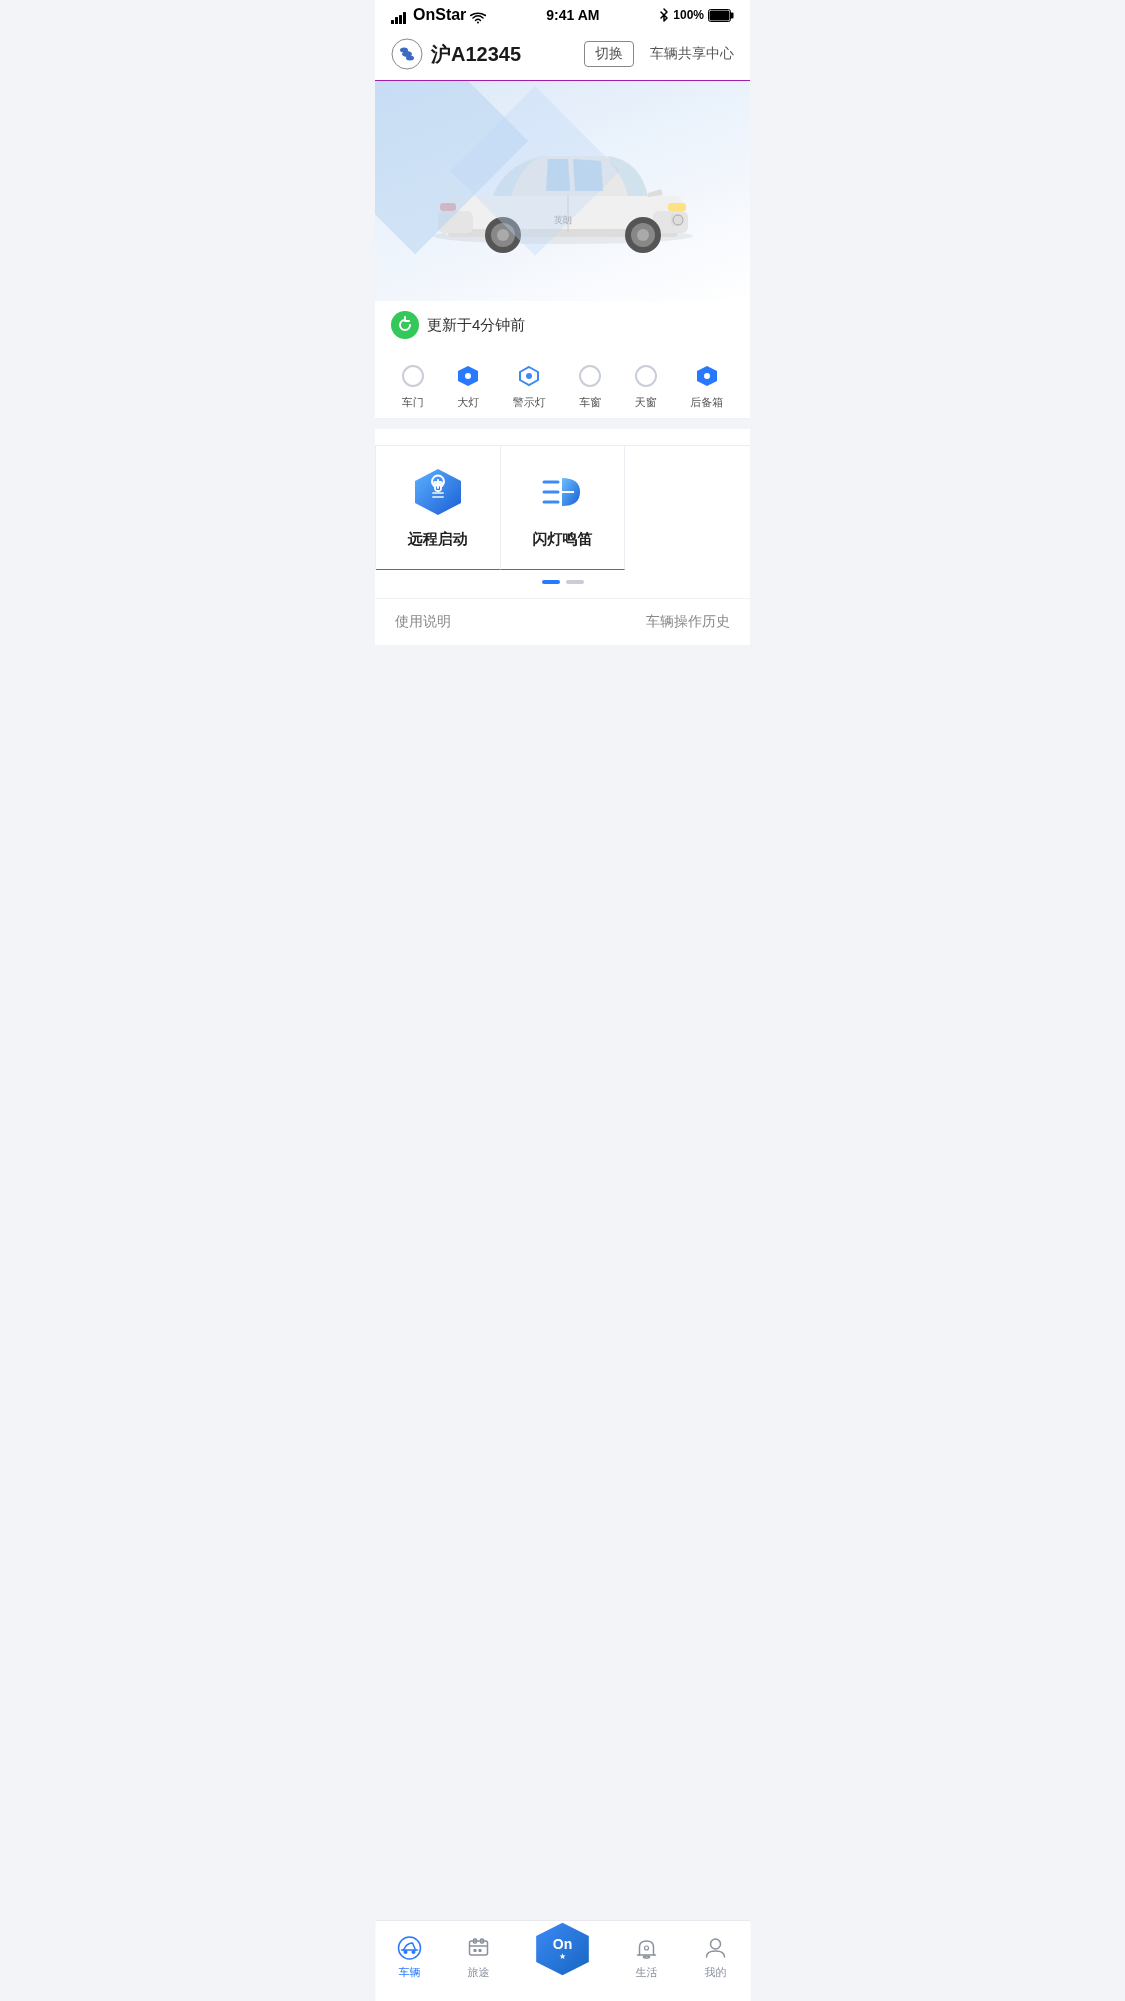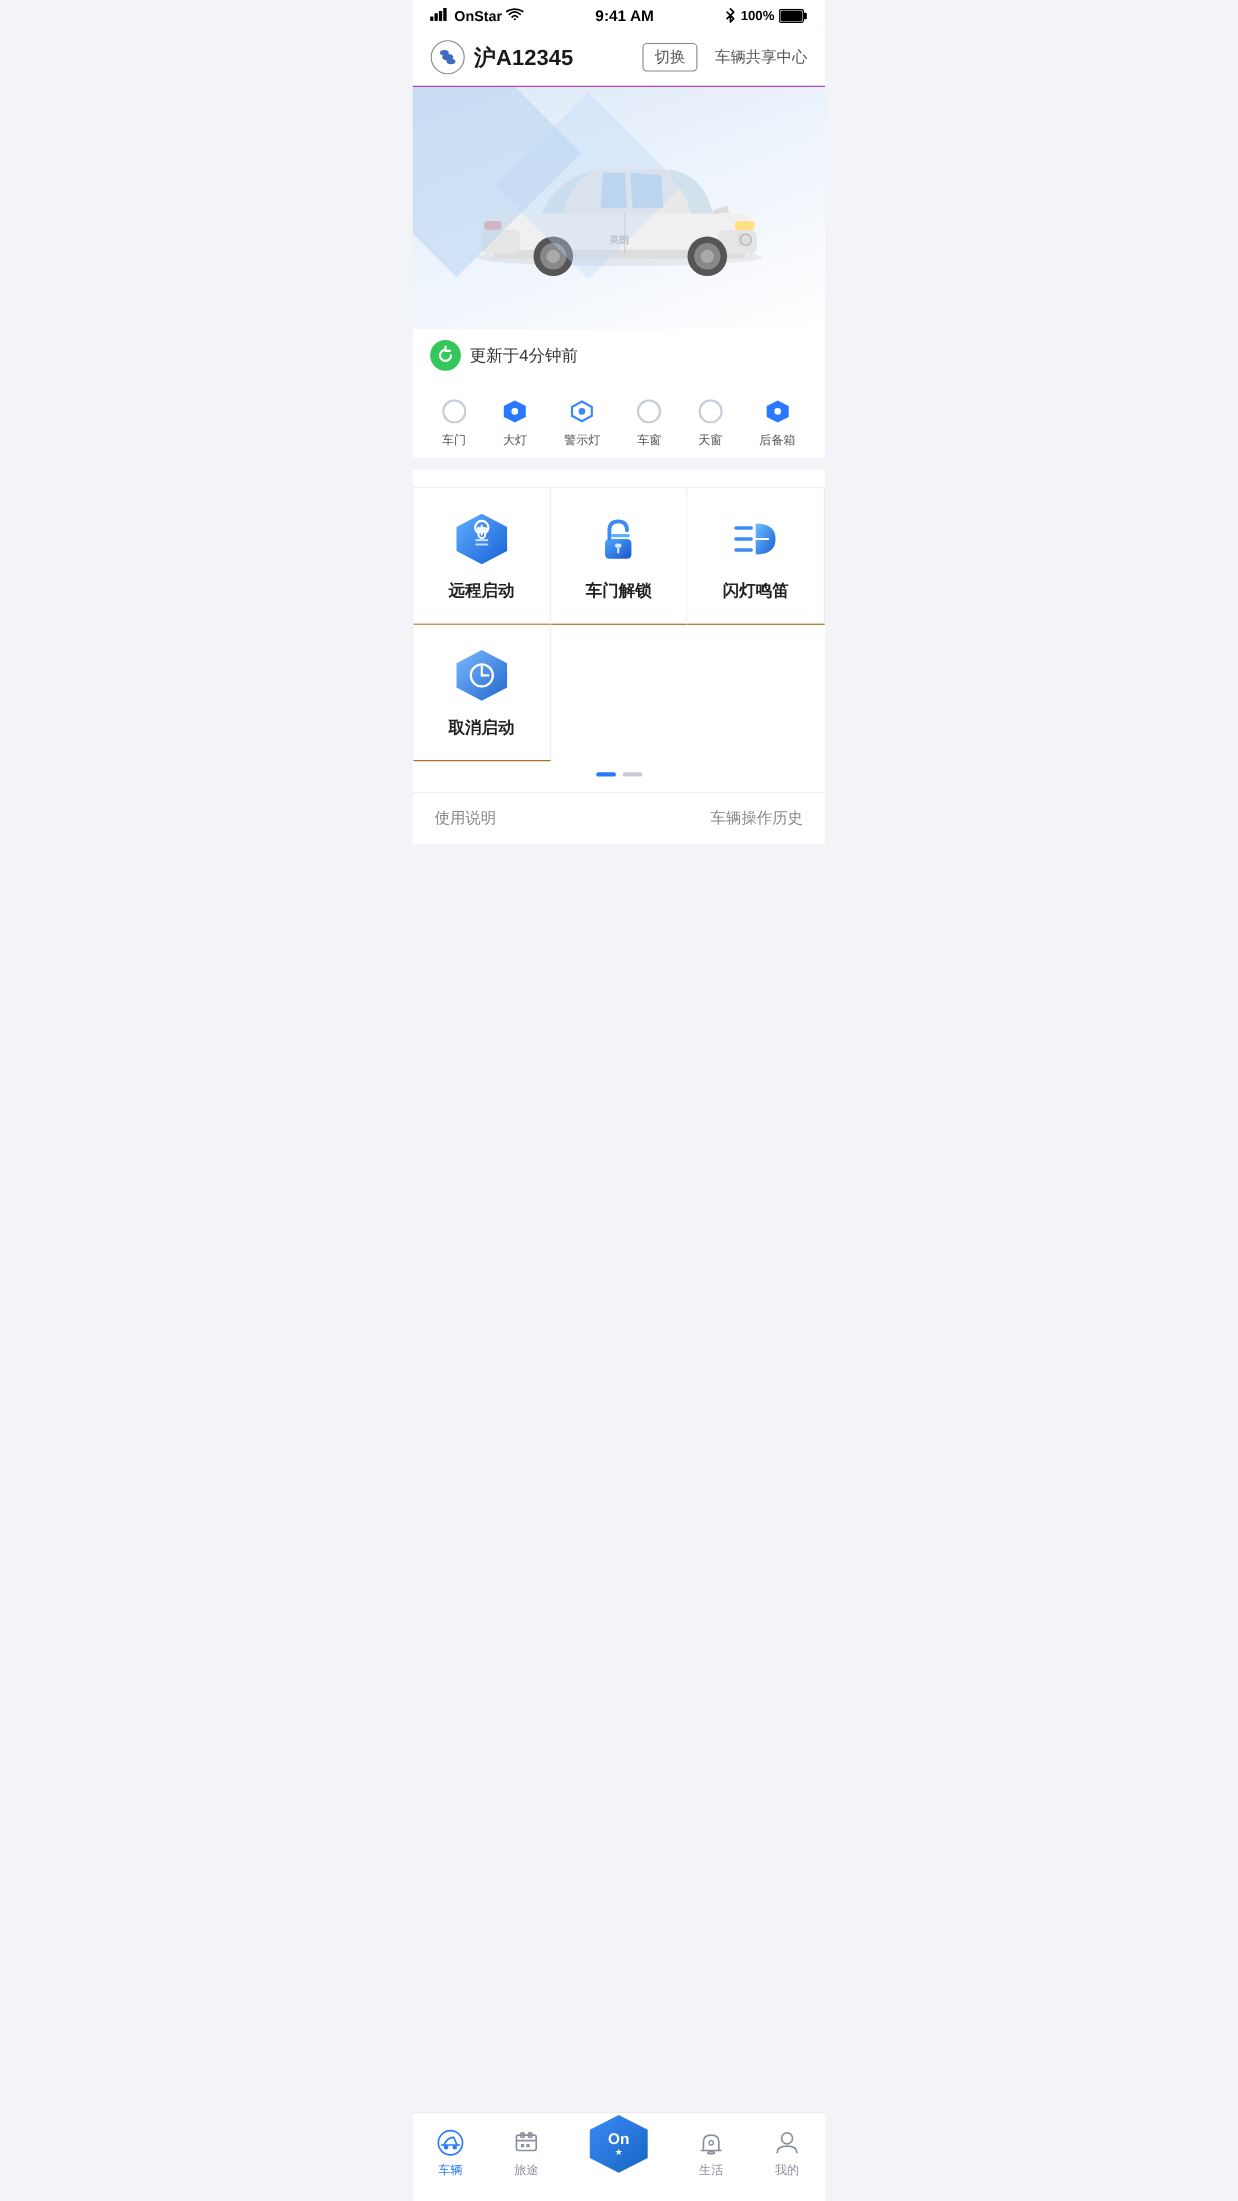--- a/index.html
+++ b/index.html
@@ -17,21 +17,21 @@
     
     .status-bar {
       display: flex;
       justify-content: space-between;
       align-items: center;
       padding: 6px 16px 4px;
       background: #fff;
       font-size: 12px;
       font-weight: 600;
     }
-    .status-left { display: flex; align-items: flex-start; gap: 4px; font-size: 13px; }
+    .status-left { display: flex; align-items: flex-end; gap: 4px; font-size: 16px; }
     .status-center { font-size: 14px; font-weight: 600; }
     .status-right { display: flex; align-items: center; gap: 4px; font-size: 12px; }
 
     
     .header {
       display: flex;
       align-items: center;
       padding: 10px 16px;
       background: #fff;
       border-bottom: 1px solid #a21caf;
@@ -393,41 +393,20 @@
           <circle cx="26" cy="22" r="4" fill="white" opacity="0.95"></circle>
           <rect x="24" y="20" width="4" height="4" rx="1" fill="url(#g1)"></rect>
 
           <path d="M22 20 A6 6 0 1 1 30 20" stroke="white" stroke-width="2" fill="none" stroke-linecap="round"></path>
           <line x1="26" y1="14" x2="26" y2="22" stroke="white" stroke-width="2" stroke-linecap="round"></line>
         </svg>
       </div>
       <span class="action-label">远程启动</span>
     </div>
 
-    <div class="action-cell">
-      <div class="action-icon">
-        <svg width="52" height="52" viewBox="0 0 52 52">
-          <defs>
-            <linearGradient id="g2" x1="0" y1="0" x2="1" y2="1">
-              <stop offset="0%" stop-color="#4da8ff"></stop>
-              <stop offset="100%" stop-color="#1a55cc"></stop>
-            </linearGradient>
-          </defs>
-
-          <rect x="14" y="26" width="24" height="18" rx="4" fill="url(#g2)"></rect>
-
-          <path d="M18 26 L18 18 Q18 10 26 10 Q34 10 34 18" stroke="#3d8af7" stroke-width="3.5" fill="none" stroke-linecap="round"></path>
-          <rect x="23" y="30" width="6" height="4" rx="2" fill="white" opacity="0.8"></rect>
-          <line x1="26" y1="34" x2="26" y2="39" stroke="white" stroke-width="2" opacity="0.8"></line>
-
-          <line x1="21" y1="23" x2="35" y2="23" stroke="#5ab0ff" stroke-width="3" stroke-linecap="round"></line>
-        </svg>
-      </div>
-      <span class="action-label">车门解锁</span>
-    </div>
 
     <div class="action-cell">
       <div class="action-icon">
         <svg width="52" height="52" viewBox="0 0 52 52">
           <defs>
             <linearGradient id="g3" x1="0" y1="0" x2="1" y2="1">
               <stop offset="0%" stop-color="#6bbfff"></stop>
               <stop offset="100%" stop-color="#1a5fd4"></stop>
             </linearGradient>
           </defs>
@@ -436,38 +415,20 @@
           <line x1="8" y1="26" x2="22" y2="26" stroke="#3d8af7" stroke-width="3" stroke-linecap="round"></line>
           <line x1="8" y1="36" x2="22" y2="36" stroke="#3d8af7" stroke-width="3" stroke-linecap="round"></line>
 
           <path d="M26 12 L26 40 Q44 40 44 26 Q44 12 26 12 Z" fill="url(#g3)"></path>
           <line x1="26" y1="26" x2="38" y2="26" stroke="white" stroke-width="2"></line>
         </svg>
       </div>
       <span class="action-label">闪灯鸣笛</span>
     </div>
 
-    <div class="action-cell">
-      <div class="action-icon">
-        <svg width="52" height="52" viewBox="0 0 52 52">
-          <defs>
-            <linearGradient id="g4" x1="0" y1="0" x2="1" y2="1">
-              <stop offset="0%" stop-color="#7ab8ff"></stop>
-              <stop offset="100%" stop-color="#2268cc"></stop>
-            </linearGradient>
-          </defs>
-          <polygon points="26,3 49,15 49,37 26,49 3,37 3,15" fill="url(#g4)"></polygon>
-
-          <circle cx="26" cy="26" r="10" stroke="white" stroke-width="2" fill="none"></circle>
-          <line x1="26" y1="18" x2="26" y2="26" stroke="white" stroke-width="2" stroke-linecap="round"></line>
-          <line x1="26" y1="26" x2="32" y2="26" stroke="white" stroke-width="2" stroke-linecap="round"></line>
-        </svg>
-      </div>
-      <span class="action-label">取消启动</span>
-    </div>
 
 
   </div>
 
   <div class="pagination">
     <div class="dot active"></div>
     <div class="dot inactive"></div>
   </div>
 </div>
 

